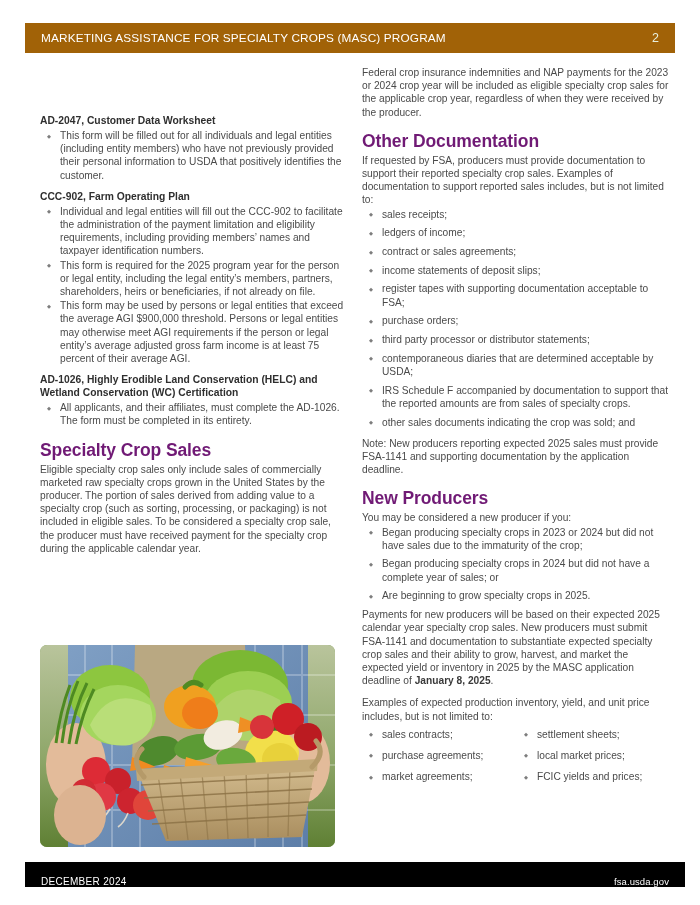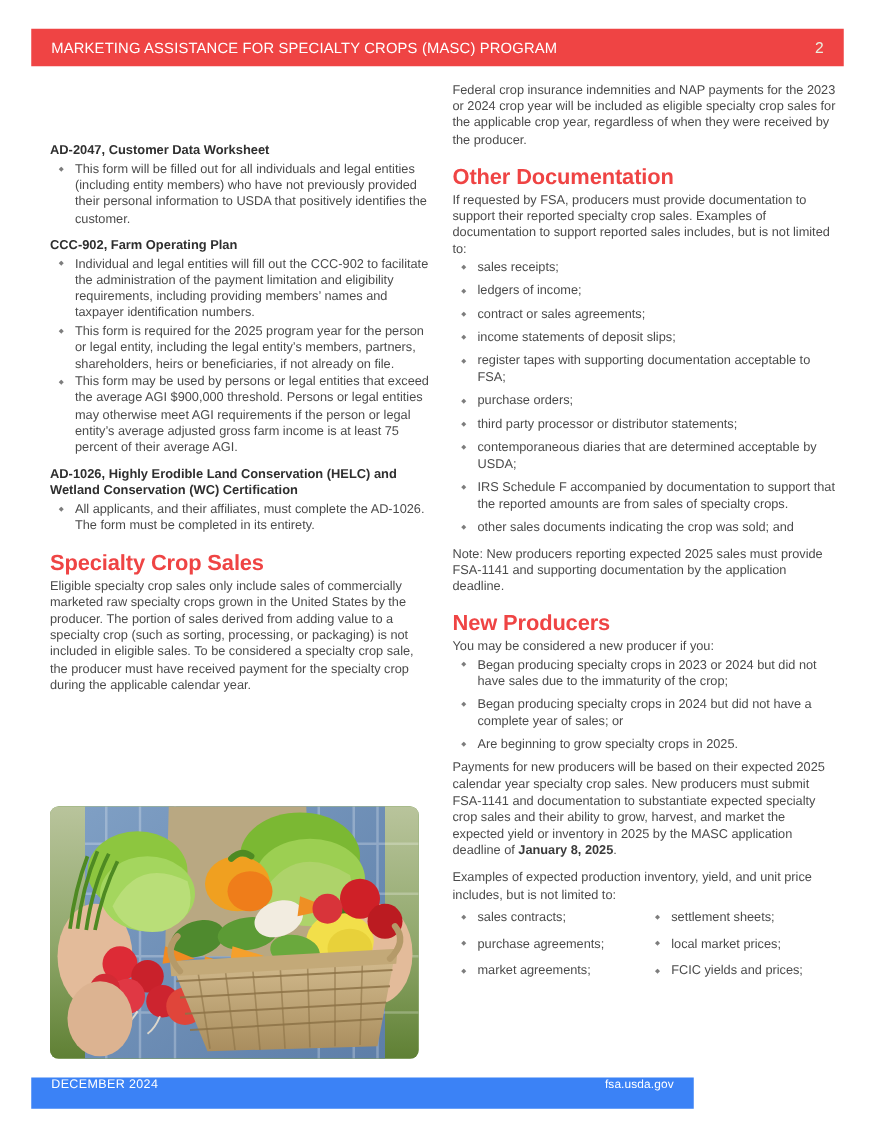--- a/index.html
+++ b/index.html
@@ -22,21 +22,21 @@
     background: #ffffff;
   }
 
   
   .header-bar {
     position: absolute;
     left: 25px;
     top: 23px;
     width: 650px;
     height: 30px;
-    background: #ef4444;
+    background: #a16207;
     display: flex;
     align-items: center;
     justify-content: space-between;
     box-sizing: border-box;
     padding: 0 16px 0 16px;
   }
   .header-title {
     color: #ffffff;
     font-size: 11.8px;
     letter-spacing: 0.15px;
@@ -47,25 +47,25 @@
     color: #e9f0de;
     font-size: 12.5px;
     font-weight: 400;
   }
 
   
   .footer-bar {
     position: absolute;
     left: 25px;
     top: 862px;
-    width: 530px;
+    width: 660px;
     height: 25px;
-    background: #3b82f6;
+    background: #000000;
     display: flex;
-    align-items: flex-start;
+    align-items: flex-end;
     justify-content: space-between;
     box-sizing: border-box;
     padding: 0 16px;
   }
   .footer-date {
     color: #ffffff;
     font-size: 10px;
     letter-spacing: 0.3px;
   }
   .footer-url {
@@ -98,21 +98,21 @@
     font-size: 10.2px;
     line-height: 13.2px;
     color: #4a4a4a;
     margin: 0;
   }
   .body-text + .body-text { margin-top: 9px; }
 
   .section-head {
     font-size: 17.5px;
     font-weight: bold;
-    color: #ef4444;
+    color: #701a75;
     line-height: 20px;
     margin: 12px 0 3px 0;
     letter-spacing: -0.1px;
   }
 
   ul.bullets {
     list-style: none;
     margin: 1px 0 0 0;
     padding: 0;
   }

